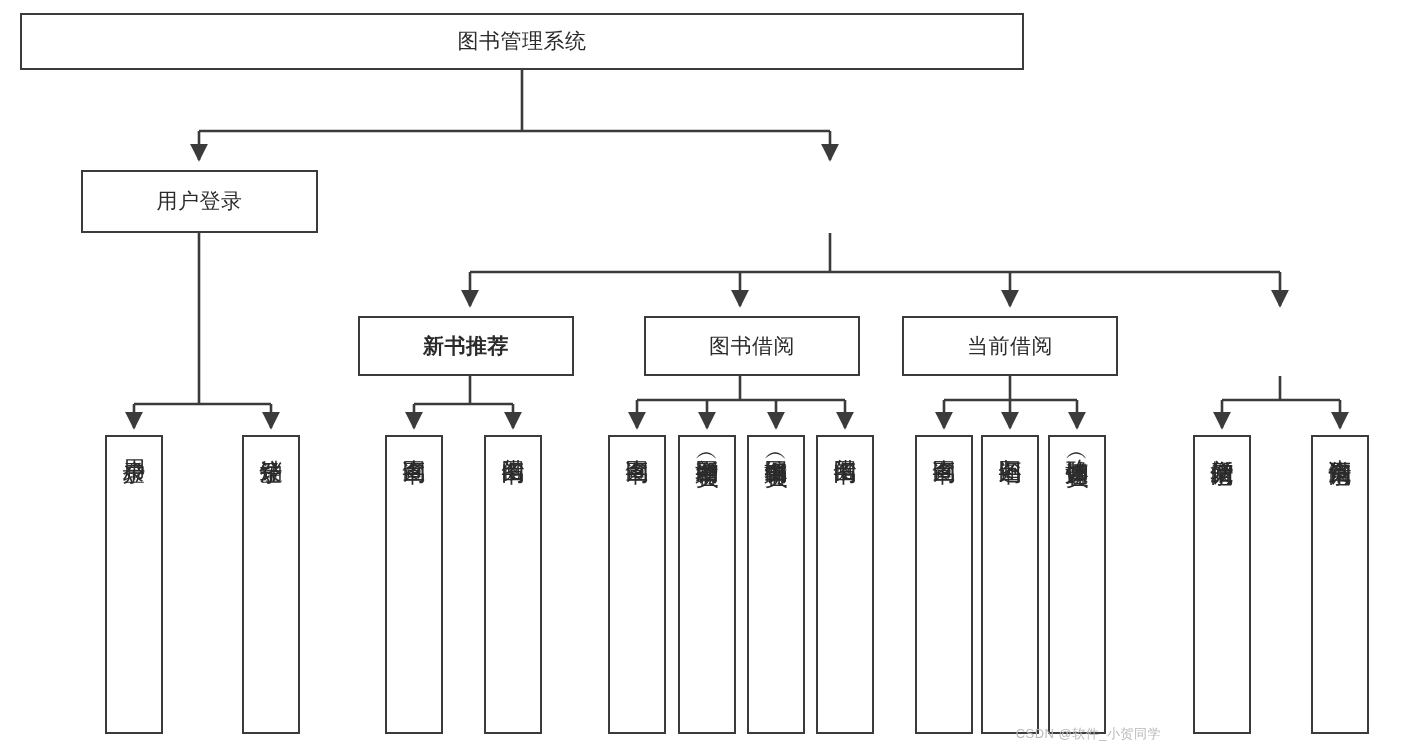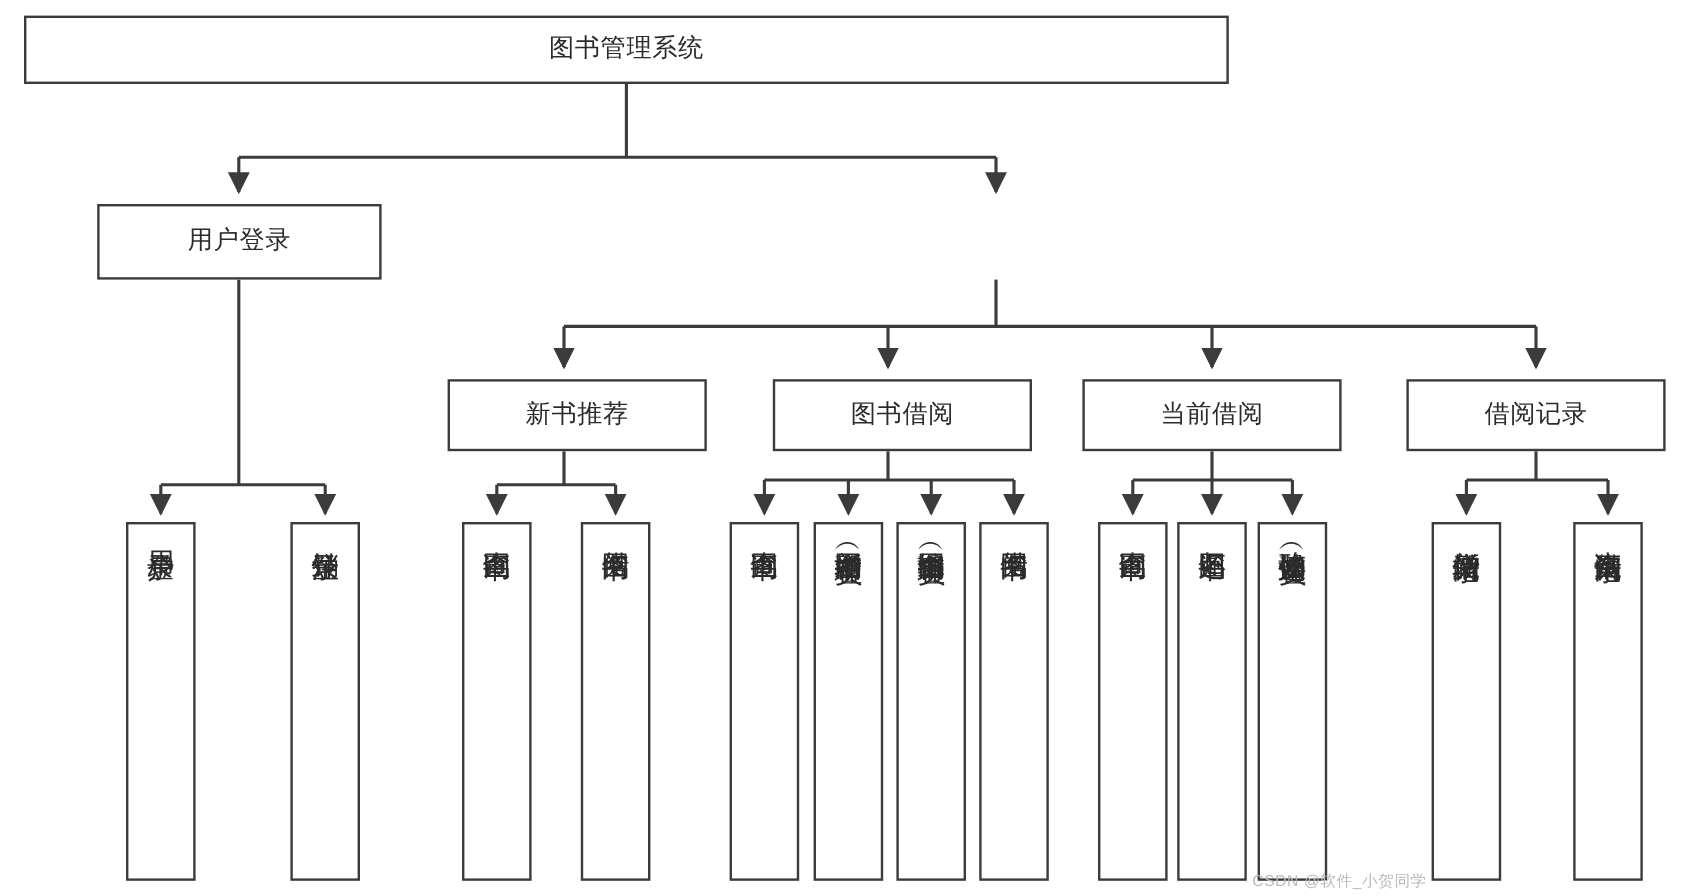--- a/index.html
+++ b/index.html
@@ -11,21 +11,20 @@
     width: 1405px;
     height: 747px;
     font-family: "Liberation Sans", sans-serif;
     overflow: hidden;
     position: relative;
   }
   #diagram-root {
     position: relative;
     width: 1169px;
     height: 747px;
-    padding-left: 28px;
   }
   svg.edges {
     position: absolute;
     left: 0;
     top: 0;
     width: 1405px;
     height: 747px;
     pointer-events: none;
   }
   .node {
@@ -131,31 +130,28 @@
   </svg>
 
   <div class="node horiz" style="left:20px; top:13px; width:1004px; height:57px;">
     <span class="label">图书管理系统</span>
   </div>
 
   <div class="node horiz" style="left:81px; top:170px; width:237px; height:63px;">
     <span class="label">用户登录</span>
   </div>
 
-  <div class="node horiz" style="left:373px; top:316px; width:216px; height:60px;">
+  <div class="node horiz" style="left:358px; top:316px; width:216px; height:60px;font-weight:bold;">
     <span class="label">新书推荐</span>
   </div>
   <div class="node horiz" style="left:632px; top:316px; width:216px; height:60px;margin-left:12px;">
     <span class="label">图书借阅</span>
   </div>
-  <div class="node horiz" style="left:902px; top:316px; width:216px; height:60px;">
+  <div class="node horiz" style="left:902px; top:316px; width:216px; height:60px;font-family:Liberation Serif, serif;">
     <span class="label">当前借阅</span>
-  </div>
-  <div class="node horiz" style="left:1172px; top:316px; width:216px; height:60px;">
-    <span class="label">借阅记录</span>
   </div>
 
   <div class="node vert" style="left:105px; top:435px; width:58px; height:299px;">
     <span class="label">用户登录</span>
   </div>
   <div class="node vert" style="left:242px; top:435px; width:58px; height:299px;">
     <span class="label">注销登录</span>
   </div>
 
   <div class="node vert" style="left:385px; top:435px; width:58px; height:299px;">

